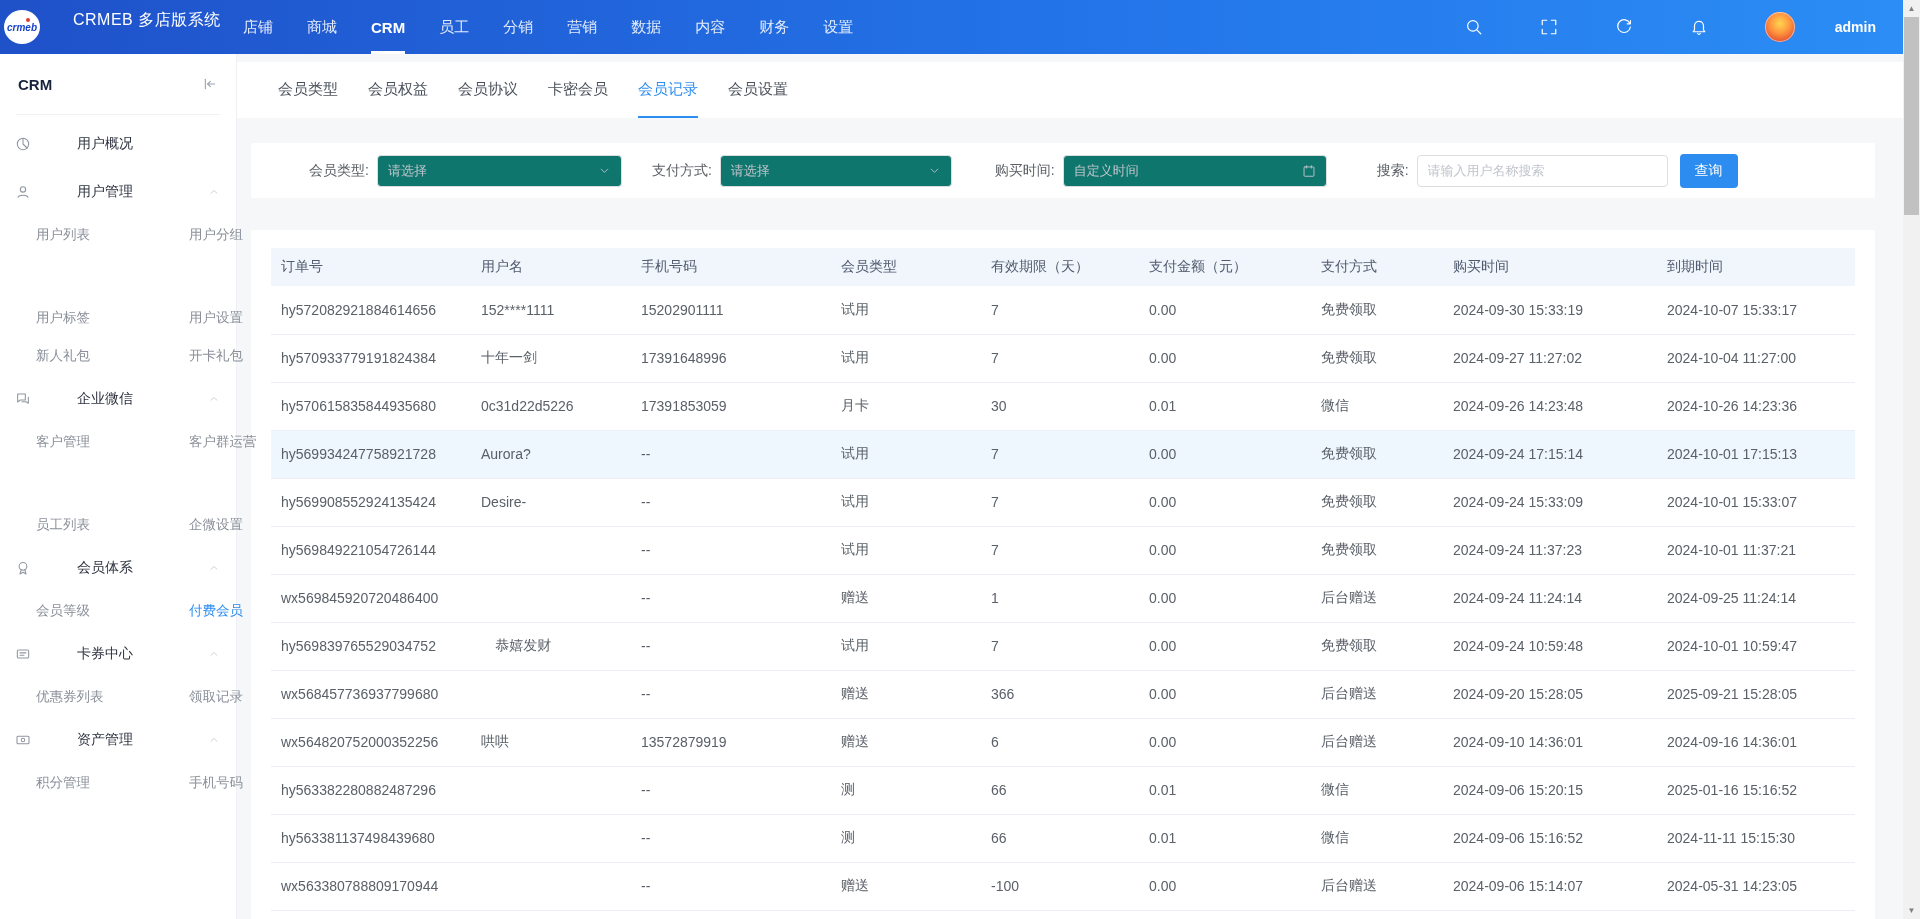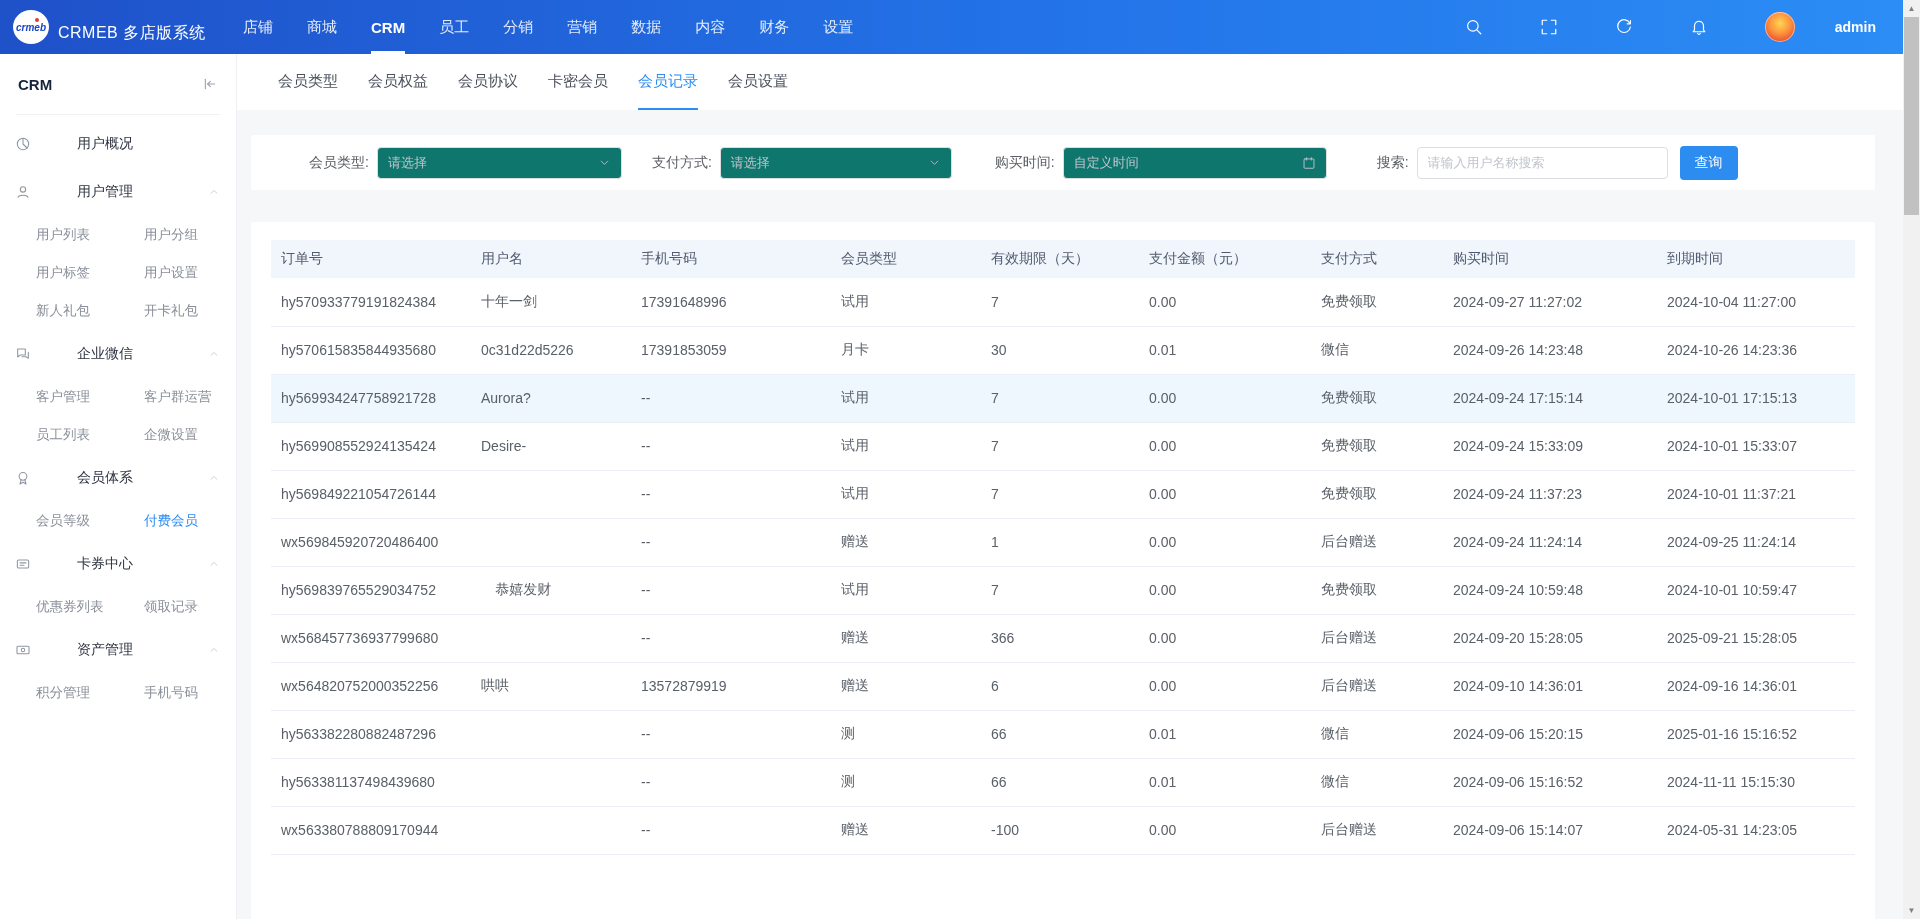--- a/index.html
+++ b/index.html
@@ -5,21 +5,21 @@
   * { margin:0; padding:0; box-sizing:border-box; }
   html,body { width:1920px; height:919px; overflow:hidden; }
   body { font-family:"Liberation Sans","DejaVu Sans",sans-serif; background:#f5f7f9; position:relative; }
   svg { display:block; }
   .icon svg { stroke:currentColor; fill:none; stroke-width:1.6; stroke-linecap:round; stroke-linejoin:round; }
 
   
   .topnav { position:absolute; top:0; left:0; width:1903px; height:54px;
     background:linear-gradient(90deg,#1f51c9 0%,#2373e8 55%,#2b8df5 100%);
     display:flex; align-items:center; z-index:20; }
-  .brand { display:flex; align-items:flex-end; padding-left:13px; width:200px; flex:none; }
+  .brand { display:flex; align-items:flex-start; padding-left:4px; width:200px; flex:none;gap:24px; }
   .logo { width:36px; height:34px; background:#fff; border-radius:50%; display:flex; align-items:center; justify-content:center;
     color:#1a44c8; font-weight:bold; font-style:italic; font-size:10px; position:relative; flex:none; }
   .logo::after { content:""; position:absolute; top:8px; right:10px; width:4px; height:4px; background:#e53935; border-radius:50%; }
   .brand-text { color:#fff; font-size:16px; margin-left:9px; white-space:nowrap; letter-spacing:.5px; }
   .nav-items { display:flex; height:100%; margin-left:26px; }
   .nav-item { position:relative; display:flex; align-items:center; padding:0 17px; color:rgba(255,255,255,.88); font-size:15px; cursor:pointer; white-space:nowrap; }
   .nav-item.active { color:#fff; font-weight:bold; }
   .nav-item.active::after { content:""; position:absolute; bottom:0; left:50%; transform:translateX(-50%); width:34px; height:3px; background:#fff; }
   .nav-right { margin-left:auto; display:flex; align-items:center; padding-right:27px;gap:31px; }
   .nav-icon { color:#fff; margin-left:26px; cursor:pointer; }
@@ -32,26 +32,26 @@
   .sidebar { position:absolute; top:54px; left:0; width:237px; height:865px; background:#fff;
     border-right:1px solid #eef0f3; z-index:10; }
   .sidebar-header { height:60px; display:flex; align-items:center; justify-content:space-between; padding:0 18px; }
   .sidebar-title { font-size:15px; font-weight:bold; color:#17233d; }
   .collapse-btn { color:#9aa0aa; cursor:pointer; }
   .sidebar-divider { height:1px; background:#f0f1f4; margin:0 16px; }
   .sidebar-sections { padding-top:5px; }
   .section-header { height:48px; display:flex; align-items:center; padding:0 16px 0 15px; color:#2e3340; font-size:14px; cursor:pointer;gap:36px; }
   .s-icon { color:#9097a1; margin-right:10px; display:flex; }
   .section-header .chev { margin-left:auto; color:#c2c6cc; display:flex; }
-  .section-children { display:grid; grid-template-columns:108px 1fr; padding-left:36px; }
+  .section-children { display:grid; grid-template-columns:108px 1fr; padding-left:36px;gap:45px; }
   .child-item { height:38px; line-height:38px; font-size:13.5px; color:#8a8f99; cursor:pointer; white-space:nowrap; }
   .child-item.active { color:#2d8cf0; }
 
   
-  .main { position:absolute; top:54px; left:237px; width:1666px; height:638px; }
+  .main { position:absolute; top:62px; left:237px; width:1666px; height:638px; }
   .tabbar { height:56px; background:#fff; display:flex; align-items:stretch; padding-left:41px; }
   .tab { display:flex; align-items:center; margin-right:30px; font-size:15px; color:#4b515c; cursor:pointer;
     border-bottom:2px solid transparent; }
   .tab.active { color:#2d8cf0; border-bottom-color:#2d8cf0; }
 
   .filter-card { margin:25px 28px 0 14px; height:55px; background:#fff; border-radius:2px;
     display:flex; align-items:center; font-size:14px; color:#5c6066; padding-left:58px; }
   .f-label { margin-right:8px; white-space:nowrap; }
   .select-box { height:32px; border:1px solid #dcdee2; border-radius:4px; background:#0f766e;
     display:flex; align-items:center; justify-content:space-between; padding:0 10px; cursor:pointer; }
@@ -322,20 +322,31 @@
             <th>会员类型</th>
             <th>有效期限（天）</th>
             <th>支付金额（元）</th>
             <th>支付方式</th>
             <th>购买时间</th>
             <th>到期时间</th>
           </tr>
         </thead>
         <tbody>
           <tr>
+            <td>hy572082921884614656</td>
+            <td>152****1111</td>
+            <td>15202901111</td>
+            <td>试用</td>
+            <td>7</td>
+            <td>0.00</td>
+            <td>免费领取</td>
+            <td>2024-09-30 15:33:19</td>
+            <td>2024-10-07 15:33:17</td>
+          </tr>
+          <tr>
             <td>hy570933779191824384</td>
             <td>十年一剑</td>
             <td>17391648996</td>
             <td>试用</td>
             <td>7</td>
             <td>0.00</td>
             <td>免费领取</td>
             <td>2024-09-27 11:27:02</td>
             <td>2024-10-04 11:27:00</td>
           </tr>

